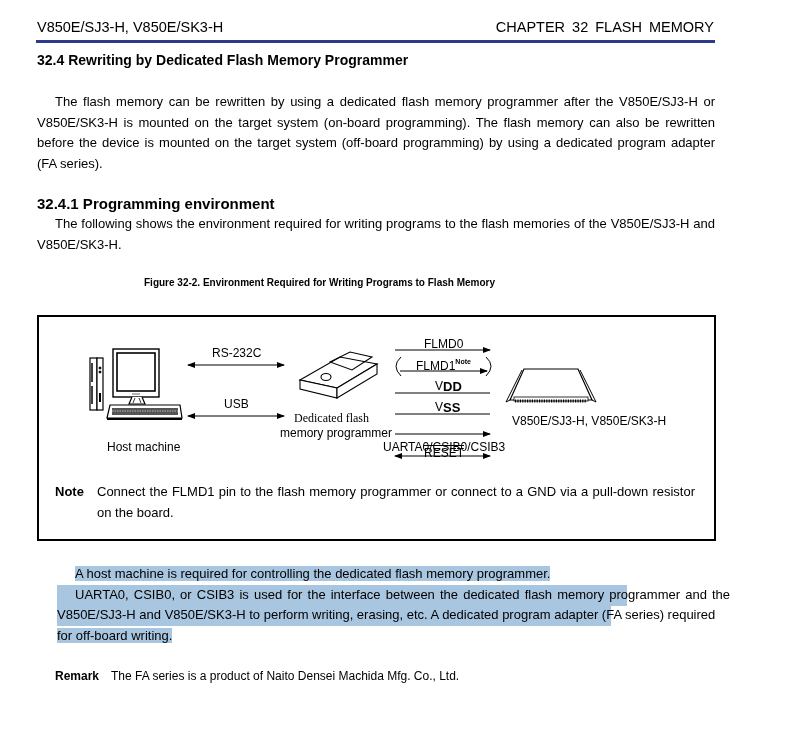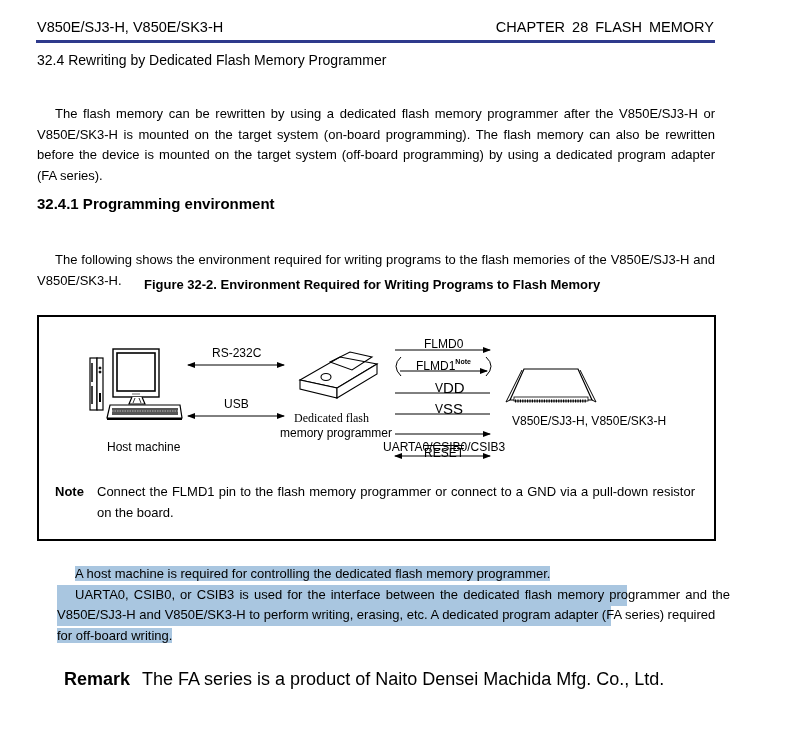--- a/index.html
+++ b/index.html
@@ -3,45 +3,45 @@
 <meta charset="utf-8">
 <style>
   html, body { margin: 0; padding: 0; background: #ffffff; }
   body { width: 798px; height: 742px; position: relative; overflow: hidden;
          font-family: "Liberation Sans", sans-serif; color: #000; }
   .abs { position: absolute; white-space: nowrap; }
   .hdr { font-size: 14.5px; top: 19px; }
   .hdr-left { left: 37px; }
   .hdr-right { right: 84px; word-spacing: 3px; }
   .hdr-rule { position: absolute; left: 36px; top: 40px; width: 679px; height: 3px; background: #2e3a8c; }
-  .sec-title { left: 37px; top: 52px; font-size: 14px; font-weight: normal; }
+  .sec-title { left: 37px; top: 52px; font-size: 14px; font-weight: bold; }
   .para { position: absolute; left: 37px; width: 678px; font-size: 13px; line-height: 20.5px; text-align: justify; }
   .para .ind { display: inline-block; width: 18px; }
-  .p1 { top: 92px; margin-top: 12px; }
+  .p1 { top: 92px; }
   .sub-title { left: 37px; top: 195px; font-size: 15px; font-weight: bold; }
-  .p2 { top: 214px; margin-top: 36px; }
-  .fig-cap { left: 144px; top: 277px; font-size: 13px; font-weight: bold; }
+  .p2 { top: 214px; }
+  .fig-cap { left: 144px; top: 277px; font-size: 10px; font-weight: bold; }
   .fig-box { position: absolute; left: 37px; top: 315px; width: 675px; height: 222px; border: 2px solid #000; }
   .fig-svg { position: absolute; left: 0; top: 0; }
   .lbl { position: absolute; font-size: 12px; white-space: nowrap; }
   .note { position: absolute; left: 55px; top: 481px; width: 640px; font-size: 13px; line-height: 21px; }
   .note b { font-weight: bold; }
   .note .note-text { position: absolute; left: 42px; top: 0; width: 598px; text-align: justify; white-space: normal; }
   .hl { background: #a9c6e0; }
   .hlpara { position: absolute; font-size: 13px; line-height: 20.5px; white-space: nowrap; padding-left: 20px; }
-  .remark { left: 64px; top: 669px; font-size: 18px; text-align: right; }
+  .remark { left: 55px; top: 669px; font-size: 12px; text-align: right; }
   .remark b { margin-right: 12px; }
   .over { text-decoration: overline; margin-top: 26px; }
-  sub.s { font-size: 15px; vertical-align: -1px; }
+  sub.s { font-size: 13px; vertical-align: -1px; font-weight: bold; }
 </style>
 </head>
 <body>
 
 <div class="abs hdr hdr-left">V850E/SJ3-H, V850E/SK3-H</div>
-<div class="abs hdr hdr-right">CHAPTER 28  FLASH MEMORY</div>
+<div class="abs hdr hdr-right">CHAPTER 32  FLASH MEMORY</div>
 <div class="hdr-rule"></div>
 
 <div class="abs sec-title">32.4  Rewriting by Dedicated Flash Memory Programmer</div>
 <div class="para p1"><span class="ind"></span><span>The flash memory can be rewritten by using a dedicated flash memory programmer after the V850E/SJ3-H or V850E/SK3-H is mounted on the target system (on-board programming).  The flash memory can also be rewritten before the device is mounted on the target system (off-board programming) by using a dedicated program adapter (FA series).</span></div>
 
 <div class="abs sub-title">32.4.1  Programming environment</div>
 <div class="para p2"><span class="ind"></span><span>The following shows the environment required for writing programs to the flash memories of the V850E/SJ3-H and V850E/SK3-H.</span></div>
 
 <div class="abs fig-cap">Figure 32-2.  Environment Required for Writing Programs to Flash Memory</div>
 

